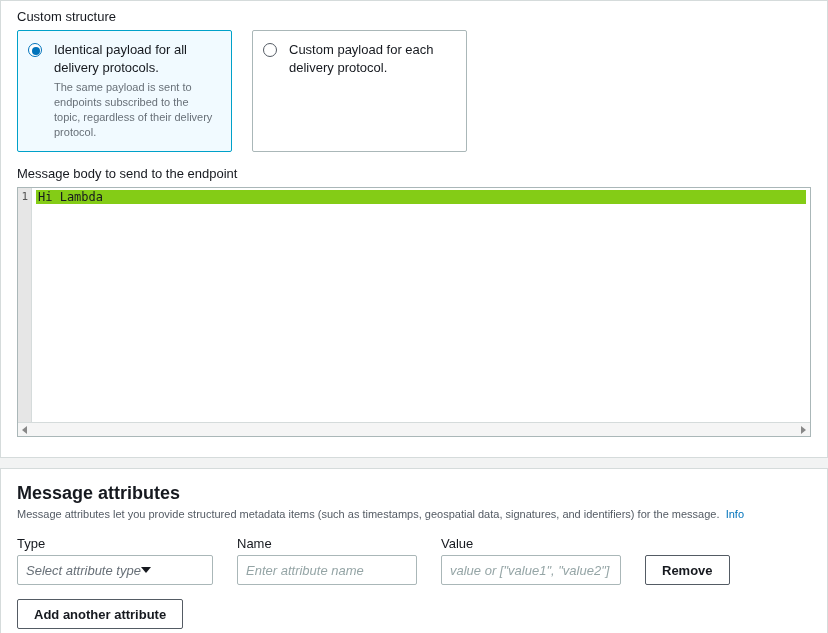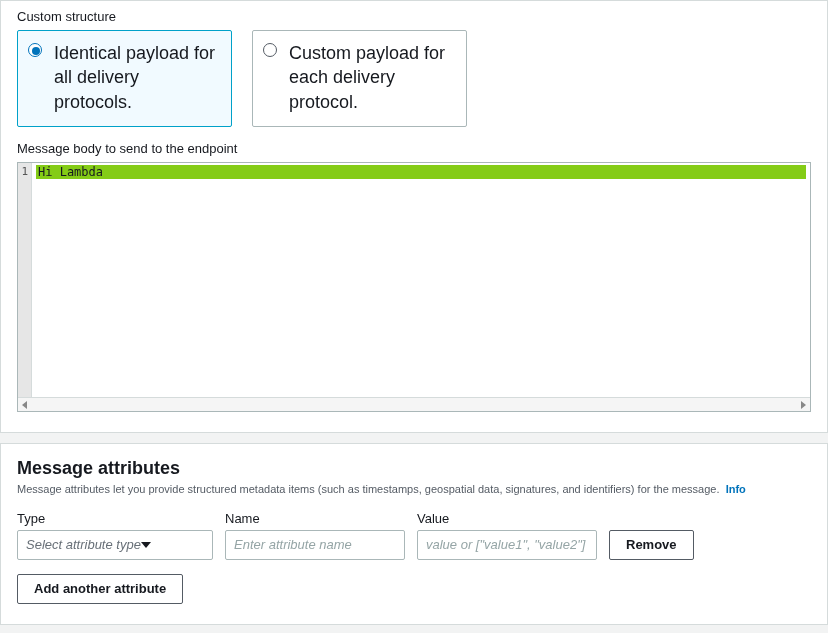--- a/index.html
+++ b/index.html
@@ -44,21 +44,21 @@
     border-color: #0073bb;
   }
   .radio-dot.on::after {
     content: "";
     position: absolute;
     left: 3px; top: 3px;
     width: 8px; height: 8px;
     border-radius: 50%;
     background: #0073bb;
   }
-  .radio-title { font-size: 18px; color: #16191f; line-height: 1.35; }
+  .radio-title { font-size: 13px; color: #16191f; line-height: 1.35; }
   .radio-desc { font-size: 11px; color: #687078; margin-top: 4px; line-height: 1.35; }
   .editor-wrap {
     border: 1px solid #aab7b8;
     height: 250px;
     position: relative;
     background: #fff;
     display: flex;
     flex-direction: column;
   }
   .editor-body {
@@ -100,22 +100,22 @@
     width: 0; height: 0;
     border-top: 4px solid transparent;
     border-bottom: 4px solid transparent;
   }
   .scroll-x::before { left: 4px; border-right: 5px solid #888; }
   .scroll-x::after  { right: 4px; border-left: 5px solid #888; }
 
   .attrs-head { padding: 14px 16px 6px 16px; }
   .attrs-title { font-size: 18px; font-weight: 700; }
   .attrs-desc { font-size: 11px; color: #545b64; margin-top: 4px; }
-  .info-link { color: #0073bb; cursor: pointer; font-weight: bold; }
-  .attr-fields { display: flex; gap: 12px; padding: 10px 16px 0 16px; align-items: flex-end; }
+  .info-link { color: #0073bb; cursor: pointer; }
+  .attr-fields { display: flex; gap: 24px; padding: 10px 16px 0 16px; align-items: flex-end; }
   .attr-col label { display: block; font-size: 13px; margin-bottom: 4px; }
   .sel, .txt {
     border: 1px solid #aab7b8;
     border-radius: 2px;
     height: 30px;
     font-size: 13px;
     padding: 0 8px;
     background: #fff;
     color: #6d28d9;
   }
@@ -151,20 +151,21 @@
 <body>
 
 <div class="panel">
   <div class="panel-body">
     <div class="section-label">Custom structure</div>
 
     <div class="radio-row">
       <div class="radio-card selected">
         <div class="radio-dot on"></div>
         <div class="radio-title">Identical payload for all delivery protocols.</div>
+        <div class="radio-desc">The same payload is sent to endpoints subscribed to the topic, regardless of their delivery protocol.</div>
       </div>
       <div class="radio-card">
         <div class="radio-dot"></div>
         <div class="radio-title">Custom payload for each delivery protocol.</div>
       </div>
     </div>
 
     <div class="section-label">Message body to send to the endpoint</div>
     <div class="editor-wrap">
       <div class="editor-body">

